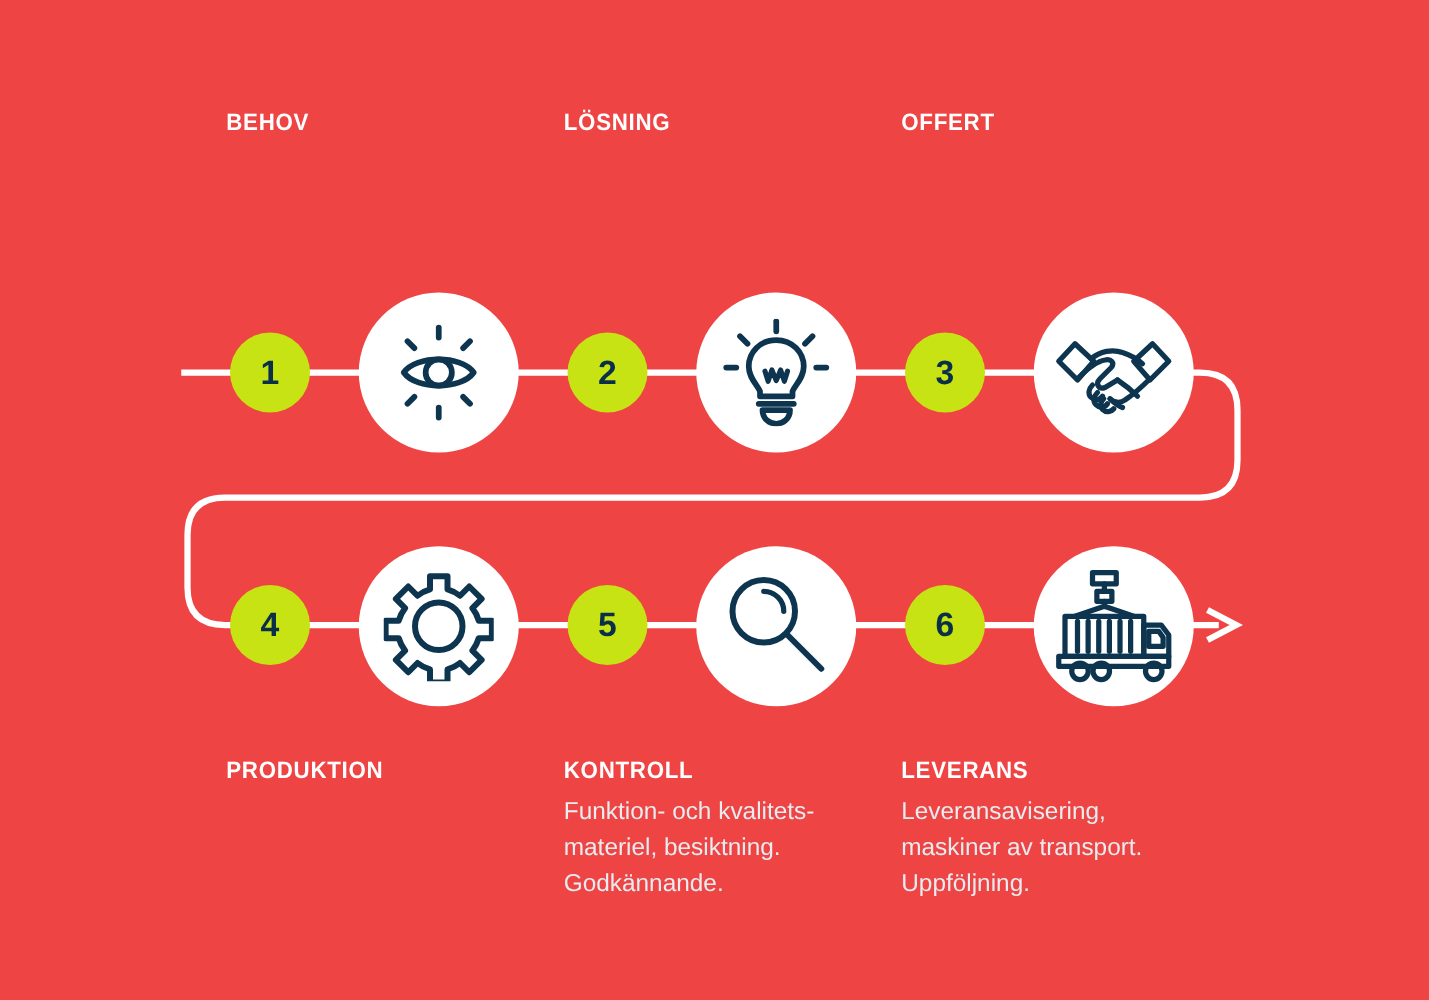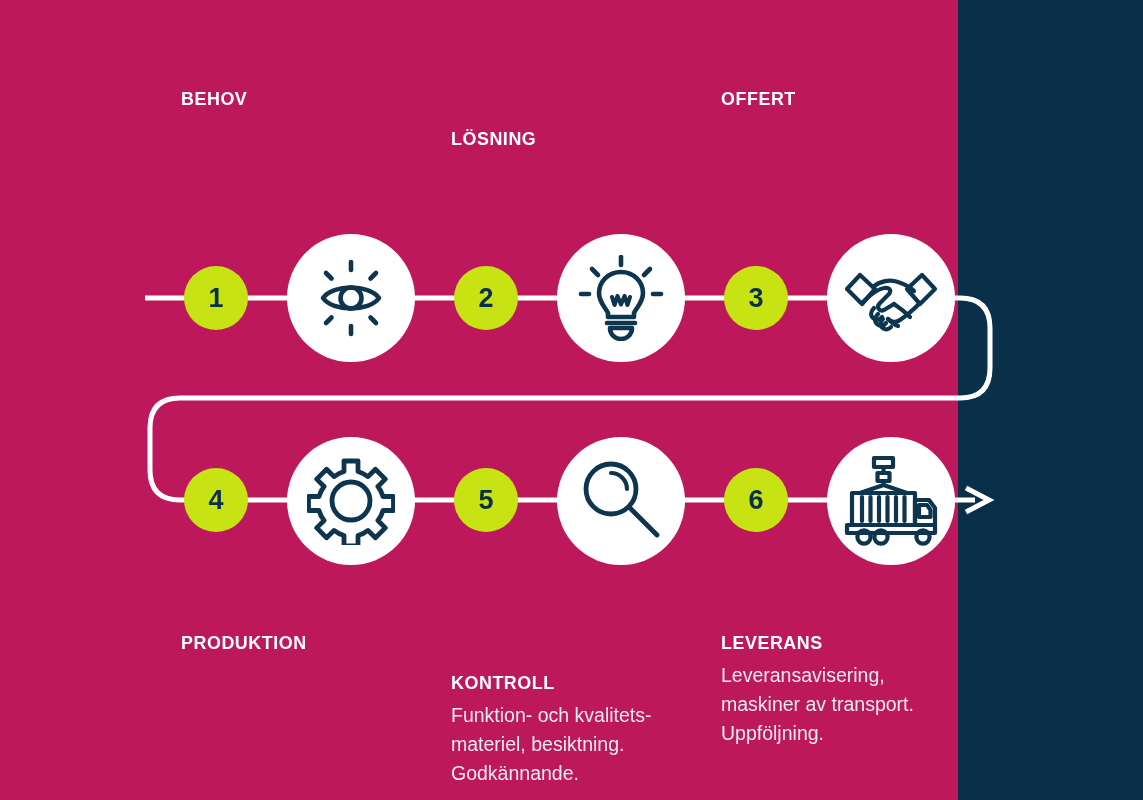--- a/index.html
+++ b/index.html
@@ -4,45 +4,45 @@
 <style>
   * { box-sizing: border-box; margin: 0; padding: 0; }
   html, body {
     width: 1143px; height: 800px;
     background: #0a3049;
     font-family: "Liberation Sans", sans-serif;
     overflow: hidden;
   }
   #stage {
     position: relative;
-    width: 958px; height: 800px;
-    background: #be185d;
+    width: 1143px; height: 800px;
+    background: #ef4444;
   }
   
   .block { position: absolute; width: 250px; }
   .block .heading {
     font-weight: 700;
     font-size: 19px;
     letter-spacing: 0.6px;
     color: #ffffff;
     margin-bottom: 7px;
     font-stretch: condensed;
     transform: scaleX(0.94);
     transform-origin: left center;
   }
   .block .body {
     font-size: 19.5px;
     line-height: 1.48;
     color: #e6ecef;
     white-space: pre-line;
   }
   .block.top  { top: 88px; }
-  .block.bot  { top: 632px; }
+  .block.bot  { top: 606px; }
   .col1 { left: 181px; }
-  .col2 { left: 451px; margin-top: 40px; }
+  .col2 { left: 451px; }
   .col3 { left: 721px; }
 
   
   #flow { position: absolute; left: 0; top: 0; width: 1143px; height: 800px; }
 
   
   .badge {
     position: absolute;
     width: 64px; height: 64px;
     border-radius: 50%;

